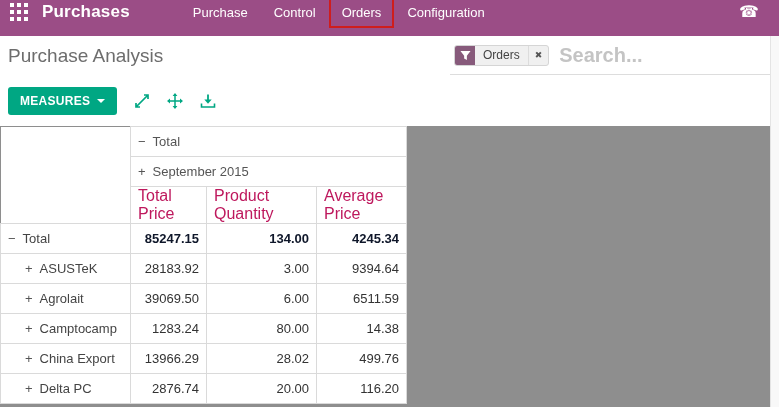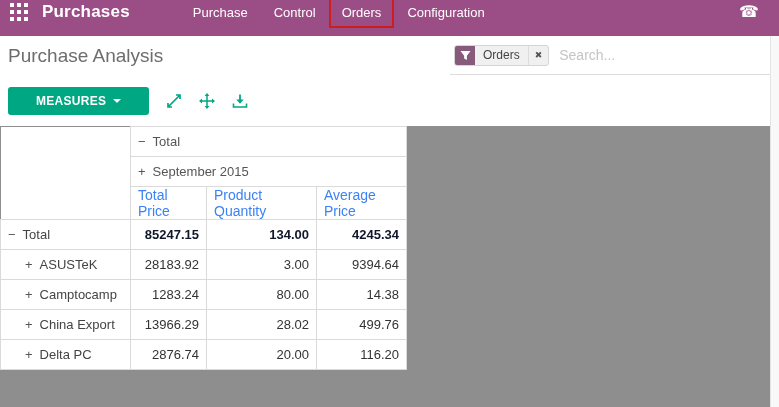--- a/index.html
+++ b/index.html
@@ -38,40 +38,40 @@
   .facet{
     display:flex; align-items:stretch; height:21px; background:#f0f0f0;
     border:1px solid #d5d5d5; border-radius:3px; overflow:hidden;
     font-size:12px; color:#444; flex:0 0 auto;
   }
   .facet-icon{ background:var(--facet-purple,#875a7b); width:20px;
     display:flex; align-items:center; justify-content:center; }
   .facet-label{ padding:0 8px; display:flex; align-items:center; border-right:1px solid #dcdcdc; }
   .facet-remove{ padding:0 6px; display:flex; align-items:center; font-size:9px; color:#555; cursor:pointer; }
   .search-input{ border:none; outline:none; background:transparent; flex:1;
-    font-size:14px; color:#4c1d95; font-family:inherit; min-width:40px; }
+    font-size:20px; color:#4c1d95; font-family:inherit; min-width:40px;font-weight:bold; }
   .search-input::placeholder{ color:#c4c4c4; }
   
   .toolbar{ height:51px; flex:0 0 51px; background:#fff;
     display:flex; align-items:center; padding-left:8px; gap:17px; }
   .measures-btn{
     background:var(--accent,#00a783); color:#fff; border:none; border-radius:3px;
-    font-size:12px; font-weight:bold; padding:7px 28px; letter-spacing:.3px;
+    font-size:12px; font-weight:bold; padding:7px 12px; letter-spacing:.3px;
     display:flex; align-items:center; gap:7px; cursor:pointer; font-family:inherit;
   }
   .caret{ width:0; height:0; border-left:4px solid transparent;
     border-right:4px solid transparent; border-top:4px solid #fff; }
   .tool-icon{ color:var(--accent,#00a783); display:flex; cursor:pointer; }
   
   .content{ flex:1; position:relative; }
   table.pivot{ border-collapse:collapse; table-layout:fixed; width:406px; font-size:13px; }
   .pivot th, .pivot td{ height:30px; padding:0 7px; border:1px solid #dadada; background:#fff; }
   .pivot th.blank{ border:none; background:#fff; }
   .pivot thead th{ font-weight:normal; color:#555; text-align:left; }
-  .pivot thead th.measure{ color:#3b82f6; font-size:14px; }
+  .pivot thead th.measure{ color:#be185d; font-size:16px; }
   .pivot tbody th{ font-weight:normal; color:#444; text-align:left; cursor:pointer; }
   .pivot tbody th.lvl1{ padding-left:24px; }
   .pivot td.num{ text-align:right; color:#333; }
   .pivot tr.total-row td{ font-weight:bold; color:#0f172a; }
   .toggle{ display:inline-block; margin-right:7px; color:#555; }
   th.grp{ cursor:pointer; }
   
   .scrollbar{ position:absolute; top:36px; right:0; width:9px; bottom:0;
     background:#f8f8f8; border-left:1px solid #e4e4e4; cursor:pointer; }
 </style>
@@ -180,20 +180,26 @@
           <td class="num">134.00</td>
           <td class="num">4245.34</td>
         </tr>
         <tr>
           <th class="lvl1"><span class="toggle">+</span><span>ASUSTeK</span></th>
           <td class="num">28183.92</td>
           <td class="num">3.00</td>
           <td class="num">9394.64</td>
         </tr>
         <tr>
+          <th class="lvl1"><span class="toggle">+</span><span>Agrolait</span></th>
+          <td class="num">39069.50</td>
+          <td class="num">6.00</td>
+          <td class="num">6511.59</td>
+        </tr>
+        <tr>
           <th class="lvl1"><span class="toggle">+</span><span>Camptocamp</span></th>
           <td class="num">1283.24</td>
           <td class="num">80.00</td>
           <td class="num">14.38</td>
         </tr>
         <tr>
           <th class="lvl1"><span class="toggle">+</span><span>China Export</span></th>
           <td class="num">13966.29</td>
           <td class="num">28.02</td>
           <td class="num">499.76</td>

